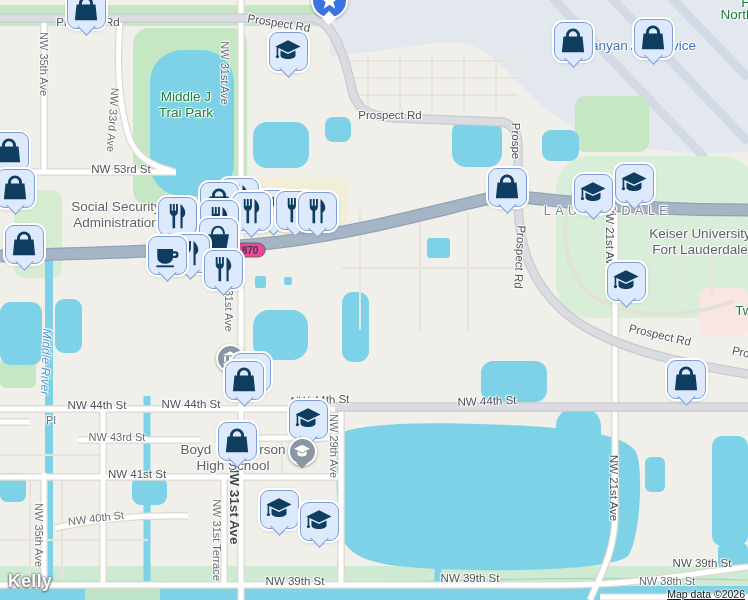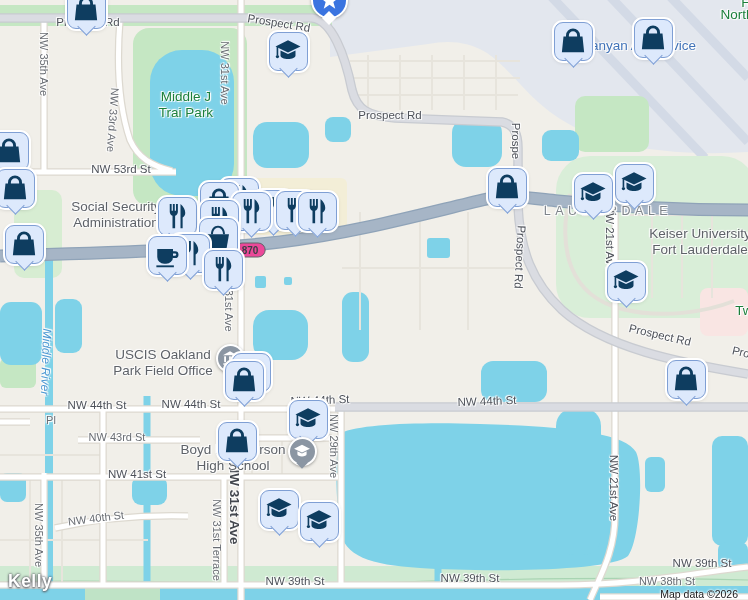--- a/index.html
+++ b/index.html
@@ -34,22 +34,22 @@
     background:#8b96a3;border:2px solid #fff;box-shadow:0 1px 3px rgba(0,0,0,.35);}
   .mk.circ::after{width:8px;height:8px;margin:-5px 0 0 -4px;background:#8b96a3;border:none;}
   .mk.circ svg{inset:2.5px;width:20px;height:20px;fill:#fff;}
   .mk.pin{width:33px;height:33px;margin:-16.5px 0 0 -16.5px;border-radius:50%;
     background:#3a74e0;border:2.5px solid #fff;box-shadow:0 1px 3px rgba(0,0,0,.3);}
   .mk.pin::after{width:10px;height:10px;margin:-4px 0 0 -5px;background:#fff;border:none;}
   .mk.pin svg{inset:5px;width:23px;height:23px;fill:#fff;}
   .glogo{position:absolute;left:8px;top:571px;z-index:500;font-size:17.5px;font-weight:bold;
     color:#fff;letter-spacing:.5px;cursor:pointer;
     text-shadow:0 0 3px rgba(95,99,104,.95),0 0 2px rgba(95,99,104,.95),0 1px 2px rgba(95,99,104,.8);}
-  .attrib{position:absolute;right:10px;top:588px;z-index:500;font-size:10.5px;color:#17181a;
-    text-shadow:0 0 2px #fff,0 0 2px #fff,0 0 3px #fff;}
+  .attrib{position:absolute;right:3px;top:588px;z-index:500;font-size:10.5px;color:#17181a;
+    text-shadow:0 0 2px #fff,0 0 2px #fff,0 0 3px #fff;text-decoration:underline;}
 </style>
 </head>
 <body>
 
 <div id="stage">
 
   <svg id="base" width="748" height="600" viewBox="0 0 748 600">
     <rect width="748" height="600" fill="#f1efe9"></rect>
 
     <path d="M330,0 H748 V152 C700,155 655,152 618,143 C583,134 558,120 538,102 C518,84 504,64 487,53 C468,41 448,40 428,44 L330,57 Z" fill="#e3e7ee"></path>
@@ -207,24 +207,20 @@
     <div class="slabel b" style="left: 520px; top: 257px; transform: translate(-50%, -50%) rotate(93deg);">Prospect Rd</div>
     <div class="slabel wlabel" style="left: 46px; top: 362px; transform: translate(-50%, -50%) rotate(92deg);">Middle River</div>
     <div class="poi green" style="left: 186px; top: 104px; transform: translate(-50%, -50%);">
       <div>Middle J</div>
       <div>Trai Park</div>
     </div>
     <div class="poi gray" style="left: 116px; top: 214px; transform: translate(-50%, -50%);">
       <div>Social Security</div>
       <div>Administration</div>
     </div>
-    <div class="poi gray" style="left: 163px; top: 362px; transform: translate(-50%, -50%);">
-      <div>USCIS Oakland</div>
-      <div>Park Field Office</div>
-    </div>
     <div class="poi gray" style="left: 700px; top: 241px; transform: translate(-50%, -50%);">
       <div>Keiser University</div>
       <div>Fort Lauderdale</div>
     </div>
     <div class="poi gray" style="left: 233px; top: 457px; transform: translate(-50%, -50%);">
       <div>Boyd H Anderson</div>
       <div>High School</div>
     </div>
     <div class="poi blue" style="left: 639px; top: 46px; transform: translate(-50%, -50%);">
       <div>Banyan Air Service</div>

